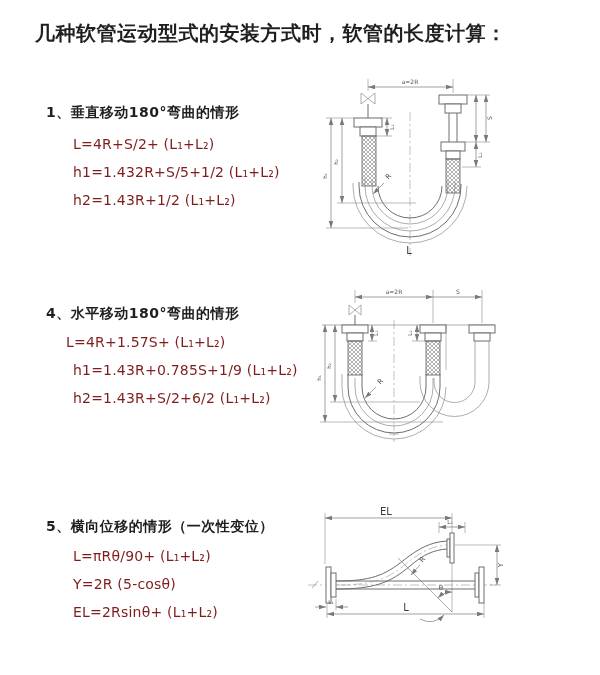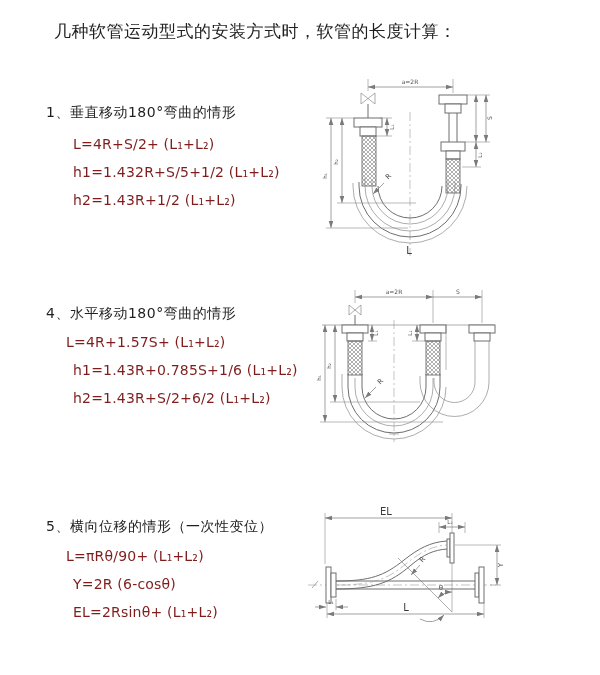--- a/index.html
+++ b/index.html
@@ -1,20 +1,20 @@
 <!DOCTYPE html>
 <html><head>
 <meta charset="utf-8">
 <style>
   html,body{margin:0;padding:0;}
   body{width:600px;height:675px;background:#ffffff;position:relative;overflow:hidden;
        font-family:"DejaVu Sans",sans-serif;color:#1f1f1f;}
   .abs{position:absolute;}
-  .doc-title{left:35px;top:20px;font-size:17px;font-weight:normal;letter-spacing:.5px;margin-left:19px;}
-  .sec-heading{font-size:14px;font-weight:normal;letter-spacing:.5px;}
+  .doc-title{left:35px;top:20px;font-size:20px;font-weight:bold;letter-spacing:.5px;}
+  .sec-heading{font-size:14px;font-weight:bold;letter-spacing:.5px;}
   .formula{font-size:14px;color:#7f1d1d;letter-spacing:.2px;}
   
   svg{overflow:visible;}
   .med{stroke:#6e6e6e;stroke-width:1;fill:none;}
   .thin{stroke:#8a8a8a;stroke-width:.7;fill:none;}
   .dim{stroke:#7a7a7a;stroke-width:.7;fill:none;}
   .ext{stroke:#8a8a8a;stroke-width:.6;fill:none;}
   .cl{stroke:#9a9a9a;stroke-width:.6;fill:none;stroke-dasharray:9 3 2 3;}
   .hatchbox{fill:url(#xh);stroke:#6e6e6e;stroke-width:.9;}
   .flange{fill:#ffffff;stroke:#6e6e6e;stroke-width:1;}
@@ -111,21 +111,21 @@
   </g>
   <g>
     <line class="dim" x1="63" y1="124" x2="74" y2="113" marker-start="url(#as)"></line>
     <text class="lab7" transform="rotate(-45 80 108)" x="80" y="108" text-anchor="middle">R</text>
   </g>
   <text class="lab10" x="99" y="184" text-anchor="middle">L</text>
 </svg>
 
 <div class="abs sec-heading" style="left:46px;top:305px">4、水平移动180°弯曲的情形</div>
 <div class="abs formula" style="left:66px;top:334px">L=4R+1.57S+ (L₁+L₂)</div>
-<div class="abs formula" style="left:73px;top:362px">h1=1.43R+0.785S+1/6 (L₁+L₂)</div>
+<div class="abs formula" style="left:73px;top:362px">h1=1.43R+0.785S+1/9 (L₁+L₂)</div>
 <div class="abs formula" style="left:73px;top:390px">h2=1.43R+S/2+6/2 (L₁+L₂)</div>
 
 <svg class="abs" style="left:308px;top:282px" width="292" height="185" viewBox="0 0 292 185">
   <g>
     <line class="cl" x1="86" y1="38" x2="86" y2="160"></line>
     <line class="ext" x1="81" y1="152" x2="91" y2="152"></line>
   </g>
   <g>
     <line class="thin" x1="14" y1="43" x2="186" y2="43"></line>
   </g>
@@ -185,22 +185,22 @@
     <line class="dim" x1="109" y1="43" x2="109" y2="59" marker-start="url(#as)" marker-end="url(#ae)"></line>
     <text class="lab5" transform="rotate(-90 104 51)" x="104" y="51" text-anchor="middle">L₂</text>
   </g>
   <g>
     <line class="dim" x1="57" y1="116" x2="68" y2="105" marker-start="url(#as)"></line>
     <text class="lab7" transform="rotate(-45 74 101)" x="74" y="101" text-anchor="middle">R</text>
   </g>
 </svg>
 
 <div class="abs sec-heading" style="left:46px;top:518px">5、横向位移的情形（一次性变位）</div>
-<div class="abs formula" style="left:66px;top:548px">L=πRθ/90+ (L₁+L₂)</div>
-<div class="abs formula" style="left:73px;top:576px">Y=2R (6-cosθ)</div>
+<div class="abs formula" style="left:73px;top:548px">L=πRθ/90+ (L₁+L₂)</div>
+<div class="abs formula" style="left:73px;top:576px">Y=2R (5-cosθ)</div>
 <div class="abs formula" style="left:73px;top:604px">EL=2Rsinθ+ (L₁+L₂)</div>
 
 <svg class="abs" style="left:300px;top:500px" width="300" height="160" viewBox="0 0 300 160">
   <g>
     <line class="cl" x1="8" y1="85" x2="196" y2="85"></line>
     <path class="thin" d="M12 88 L18 81"></path>
   </g>
   <g>
     <line class="ext" x1="25" y1="13" x2="25" y2="64"></line>
     <line class="ext" x1="152" y1="13" x2="152" y2="112"></line>

